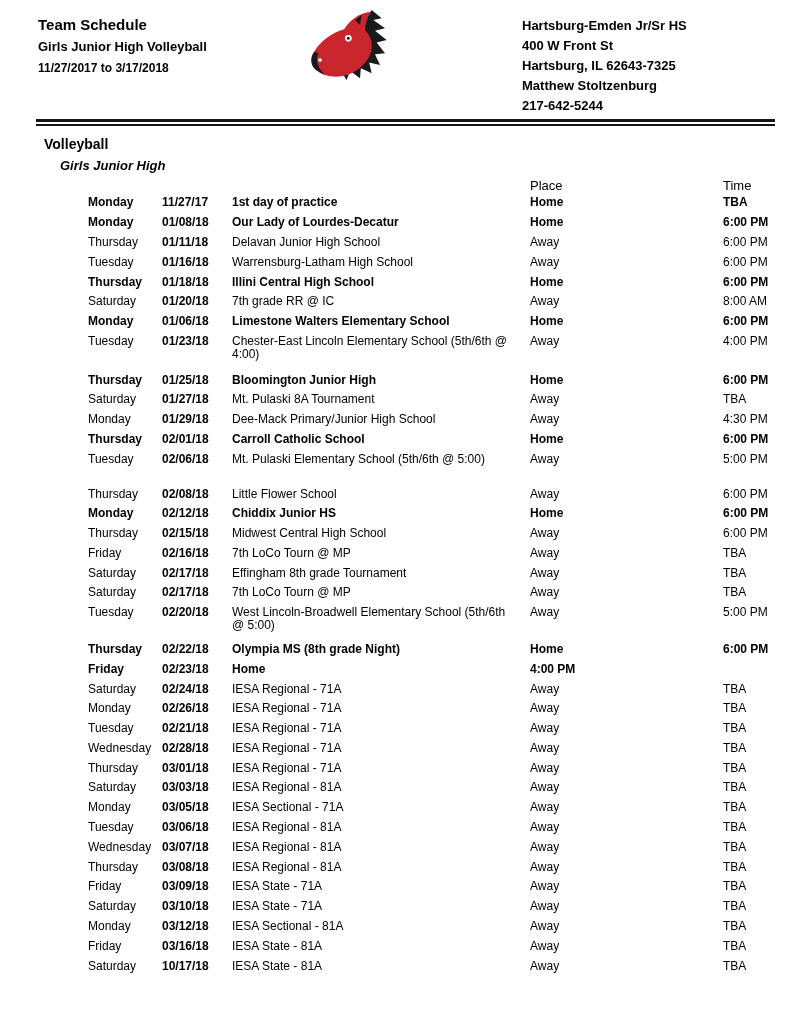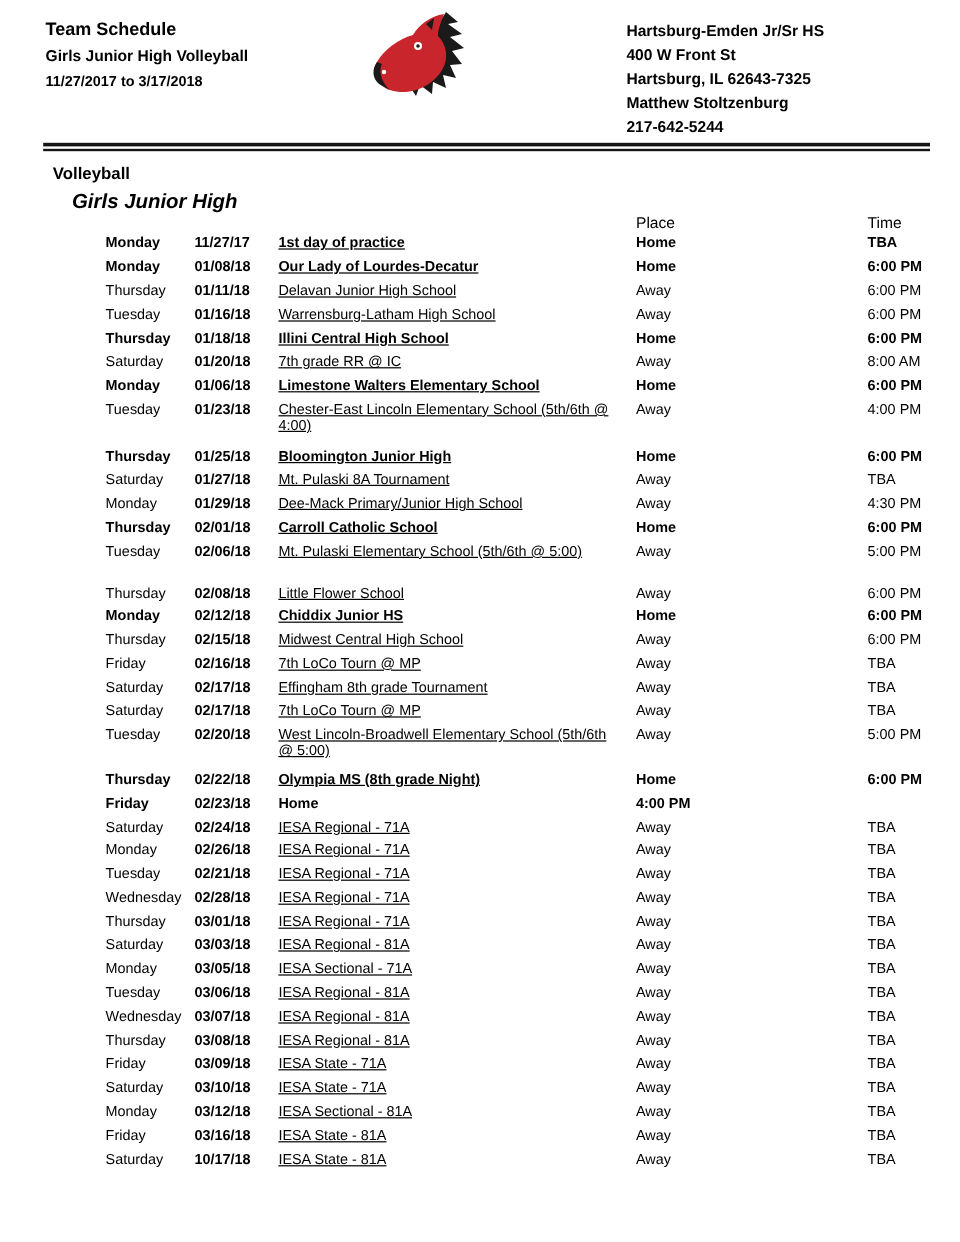--- a/index.html
+++ b/index.html
@@ -14,31 +14,31 @@
   .h-left .range    { font-size:12px; font-weight:bold; }
   .logo   { position:absolute; left:300px; top:8px; width:100px; height:84px; }
   .h-right { position:absolute; left:522px; top:16px; font-size:13px; font-weight:bold; line-height:20px; }
 
   
   .rule { position:absolute; top:119px; left:36px; right:25px; border-top:3px solid #151515; }
   .rule::after { content:""; display:block; margin-top:2px; border-top:2px solid #151515; }
 
   
   .sport { position:absolute; top:136px; left:44px; font-size:14px; font-weight:bold; }
-  .team  { position:absolute; top:158px; left:60px; font-size:17px; font-weight:bold; font-style:italic; }
+  .team  { position:absolute; top:158px; left:60px; font-size:13px; font-weight:bold; font-style:italic; }
 
   
   .table { position:absolute; top:178px; left:88px; width:700px; }
   .grid-row { display:grid; grid-template-columns:74px 70px 298px 193px 1fr; }
   .col-headers { padding:1px 0 1px; }
   .col-headers .ch { font-size:13px; line-height:13px; }
   .row { padding:3.4px 0; }
   .cell { font-size:12px; line-height:13px; }
   .cell.date { font-weight:bold; }
-  .cell.opponent { padding-right:10px;text-decoration:underline; }
+  .cell.opponent { padding-right:10px; }
   .row.bold .cell { font-weight:bold; }
 </style>
 </head>
 <body>
 
 <div class="page">
 
   <div class="h-left">
     <div class="title">Team Schedule</div>
     <div class="subtitle">Girls Junior High Volleyball</div>

